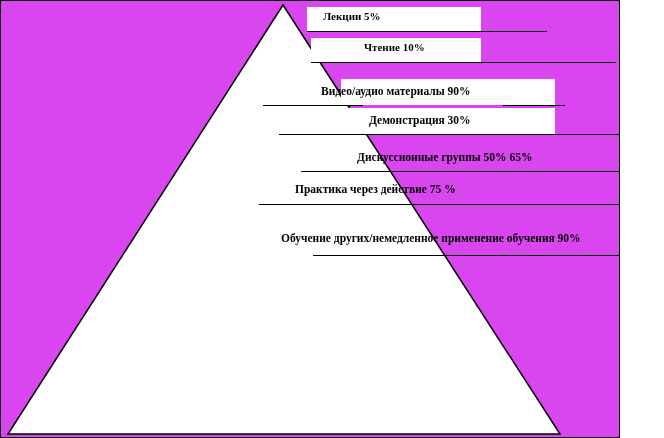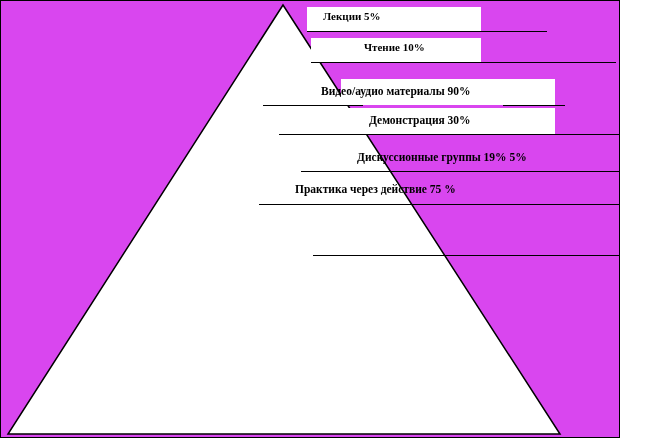--- a/index.html
+++ b/index.html
@@ -65,16 +65,17 @@
   <div class="rule" style="left:502px; top:104px; width:62px;"></div>
   <div class="rule" style="left:278px; top:133px; width:354px;"></div>
   <div class="rule" style="left:300px; top:170px; width:335px;"></div>
   <div class="rule" style="left:258px; top:203px; width:382px;"></div>
   <div class="rule" style="left:312px; top:254px; width:330px;"></div>
 
   <div class="lbl" style="left:322px; top:10px; font-size:11px;">Лекции 5%</div>
   <div class="lbl" style="left:322px; top:41px; font-size:11px;margin-left:41px;">Чтение 10%</div>
   <div class="lbl" style="left:320px; top:85px; font-size:11.5px;">Видео/аудио материалы 90%</div>
   <div class="lbl" style="left:356px; top:114px; font-size:11.5px;margin-left:12px;">Демонстрация 30%</div>
-  <div class="lbl" style="left:356px; top:151px; font-size:11.5px;">Дискуссионные группы 19%  5%</div>
+  <div class="lbl" style="left:356px; top:151px; font-size:11.5px;">Дискуссионные группы 50%  65%</div>
   <div class="lbl" style="left:294px; top:183px; font-size:11.5px;">Практика через действие  75 %</div>
+  <div class="lbl" style="left:280px; top:232px; font-size:11.5px;">Обучение других/немедленное  применение обучения 90%</div>
 
 </div>
 
 </body></html>

